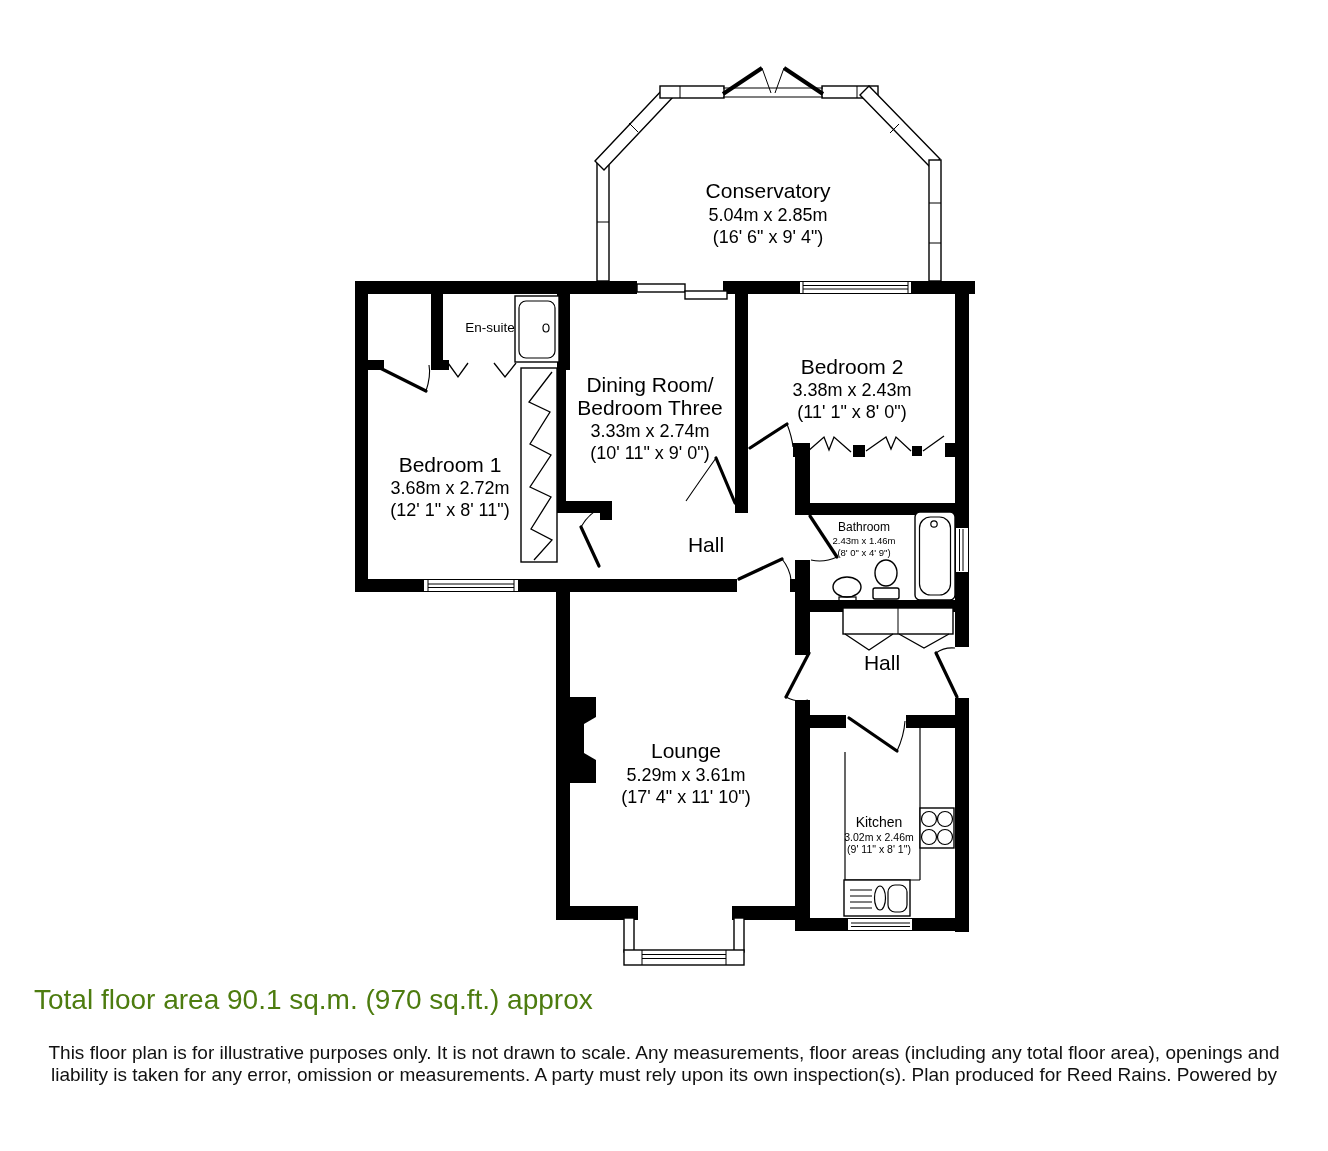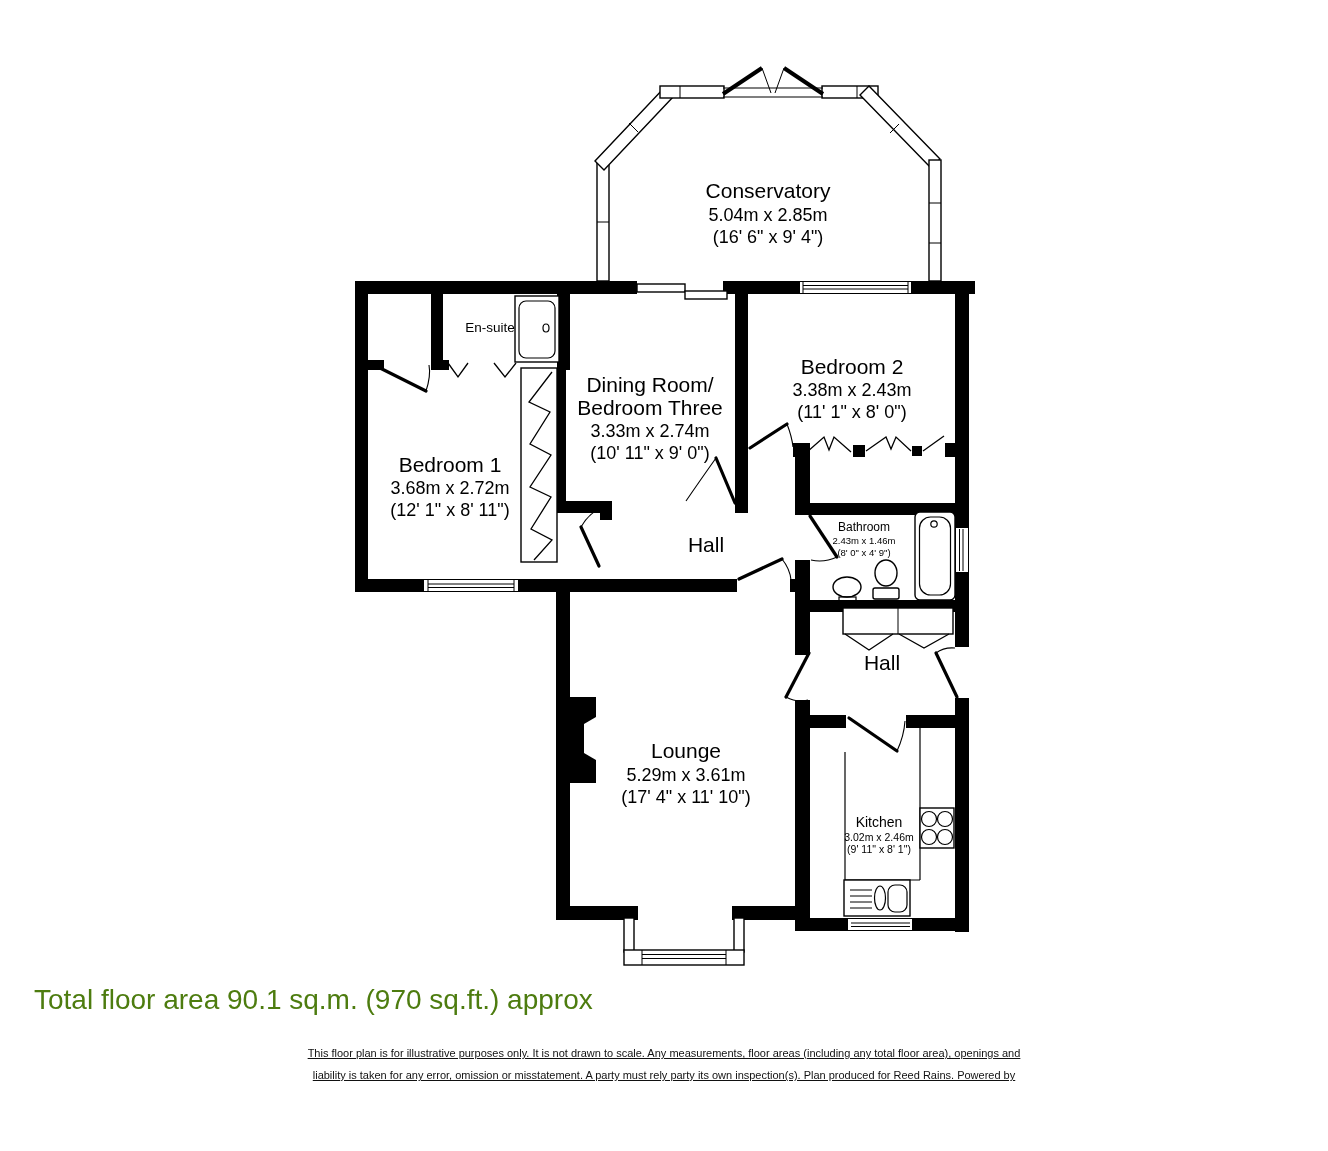--- a/index.html
+++ b/index.html
@@ -12,21 +12,21 @@
   .thin{fill:none;stroke:#000;stroke-width:1;}
   .door{stroke:#000;stroke-width:3.2;fill:none;stroke-linecap:round;}
   .arc{fill:none;stroke:#000;stroke-width:1.1;}
   .zz{fill:none;stroke:#000;stroke-width:1.3;}
   text{font-family:"Liberation Sans",sans-serif;fill:#000;}
   .t21{font-size:21px;} .t18{font-size:18px;} .t14{font-size:14px;}
   .t13{font-size:13.5px;} .t12{font-size:12px;} .t10{font-size:10.5px;} .t9{font-size:9.5px;}
   .mid{text-anchor:middle;}
   #total-area{position:absolute;left:34px;top:984px;font-size:28px;color:#4d7c0f;}
   #disclaimer{position:absolute;left:0;top:1042px;width:1328px;text-align:center;
-              font-size:11px;line-height:22px;color:#111;text-decoration:underline;}
+              font-size:19px;line-height:22px;color:#111;}
 </style>
 </head>
 <body>
 
 <div id="page">
 <svg width="1328" height="1151" viewBox="0 0 1328 1151">
 
   <rect x="0" y="0" width="1328" height="1151" fill="#ffffff"></rect>
 
   <g>
@@ -230,15 +230,15 @@
 
     <text class="t14 mid" x="879" y="827">Kitchen</text>
     <text class="t10 mid" x="879" y="841">3.02m x 2.46m</text>
     <text class="t10 mid" x="879" y="853">(9' 11" x 8' 1")</text>
   </g>
 </svg>
 
   <div id="total-area">Total floor area 90.1 sq.m. (970 sq.ft.) approx</div>
   <div id="disclaimer">
     <div>This floor plan is for illustrative purposes only. It is not drawn to scale. Any measurements, floor areas (including any total floor area), openings and</div>
-    <div>liability is taken for any error, omission or misstatement. A party must rely party its own inspection(s). Plan produced for Reed Rains. Powered by</div>
+    <div>liability is taken for any error, omission or measurements. A party must rely upon its own inspection(s). Plan produced for Reed Rains. Powered by</div>
   </div>
 </div>
 
 </body></html>

